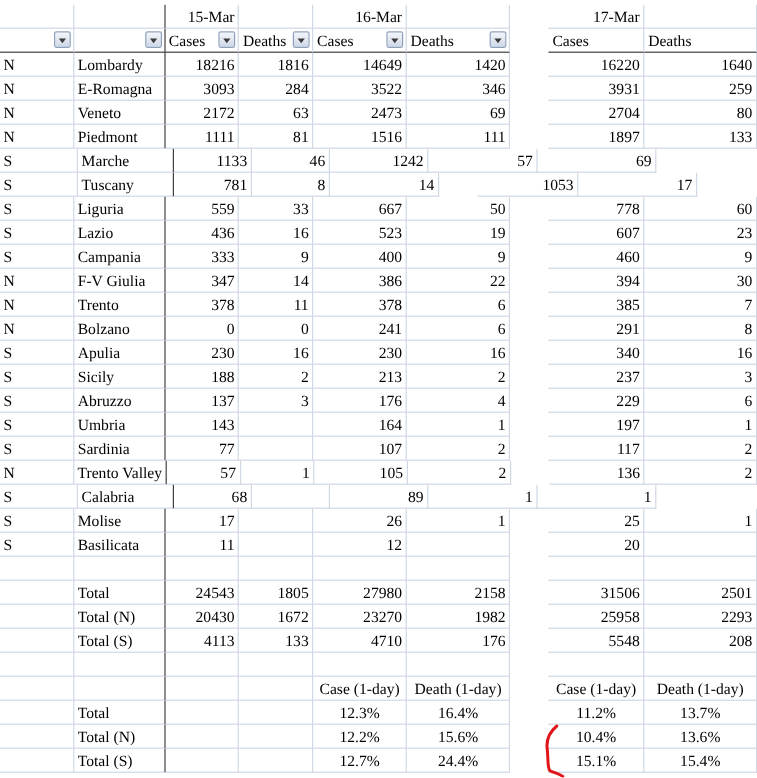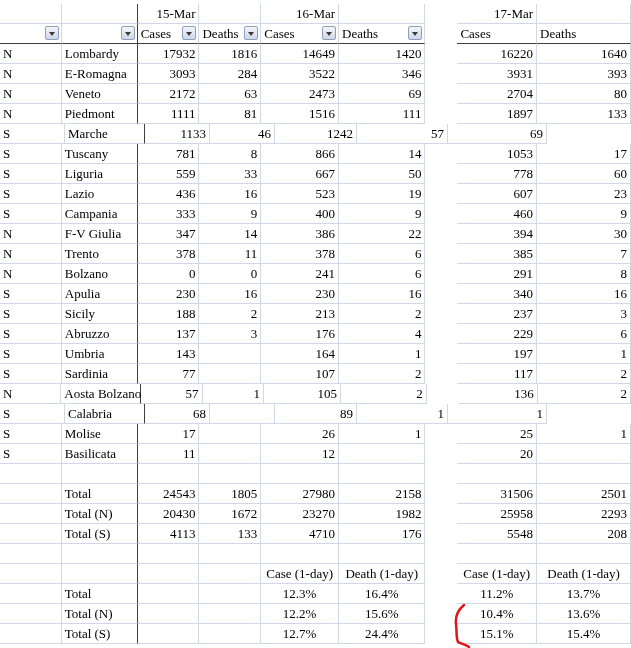--- a/index.html
+++ b/index.html
@@ -54,36 +54,36 @@
     <div class="cell c4"><span>Cases</span><span class="filter"></span></div>
     <div class="cell c5"><span>Deaths</span><span class="filter"></span></div>
     <div class="cell c6"><span>Cases</span></div>
     <div class="cell c7"><span>Deaths</span></div>
   </div>
 
   <div id="region-rows">
       <div class="row">
         <div class="cell c0">N</div>
         <div class="cell c1">Lombardy</div>
-        <div class="cell c2 r">17932</div>
+        <div class="cell c2 r">18216</div>
         <div class="cell c3 r">1816</div>
         <div class="cell c4 r">14649</div>
         <div class="cell c5 r">1420</div>
         <div class="cell c6 r">16220</div>
         <div class="cell c7 r">1640</div>
       </div>
       <div class="row">
         <div class="cell c0">N</div>
         <div class="cell c1">E-Romagna</div>
         <div class="cell c2 r">3093</div>
         <div class="cell c3 r">284</div>
         <div class="cell c4 r">3522</div>
         <div class="cell c5 r">346</div>
         <div class="cell c6 r">3931</div>
-        <div class="cell c7 r">393</div>
+        <div class="cell c7 r">259</div>
       </div>
       <div class="row">
         <div class="cell c0">N</div>
         <div class="cell c1">Veneto</div>
         <div class="cell c2 r">2172</div>
         <div class="cell c3 r">63</div>
         <div class="cell c4 r">2473</div>
         <div class="cell c5 r">69</div>
         <div class="cell c6 r">2704</div>
         <div class="cell c7 r">80</div>
@@ -105,21 +105,20 @@
         <div class="cell c3 r">46</div>
         <div class="cell c4 r">1242</div>
         <div class="cell c5 r">57</div>
         <div class="cell c7 r">69</div>
       </div>
       <div class="row">
         <div class="cell c0">S</div>
         <div class="cell c1">Tuscany</div>
         <div class="cell c2 r">781</div>
         <div class="cell c3 r">8</div>
-        <div class="cell c4 r">866</div>
         <div class="cell c5 r">14</div>
         <div class="cell c6 r">1053</div>
         <div class="cell c7 r">17</div>
       </div>
       <div class="row">
         <div class="cell c0">S</div>
         <div class="cell c1">Liguria</div>
         <div class="cell c2 r">559</div>
         <div class="cell c3 r">33</div>
         <div class="cell c4 r">667</div>
@@ -222,21 +221,21 @@
         <div class="cell c1">Sardinia</div>
         <div class="cell c2 r">77</div>
         <div class="cell c3 r"></div>
         <div class="cell c4 r">107</div>
         <div class="cell c5 r">2</div>
         <div class="cell c6 r">117</div>
         <div class="cell c7 r">2</div>
       </div>
       <div class="row">
         <div class="cell c0">N</div>
-        <div class="cell c1">Aosta Bolzano</div>
+        <div class="cell c1">Trento Valley</div>
         <div class="cell c2 r">57</div>
         <div class="cell c3 r">1</div>
         <div class="cell c4 r">105</div>
         <div class="cell c5 r">2</div>
         <div class="cell c6 r">136</div>
         <div class="cell c7 r">2</div>
       </div>
       <div class="row">
         <div class="cell c0">S</div>
         <div class="cell c1">Calabria</div>

